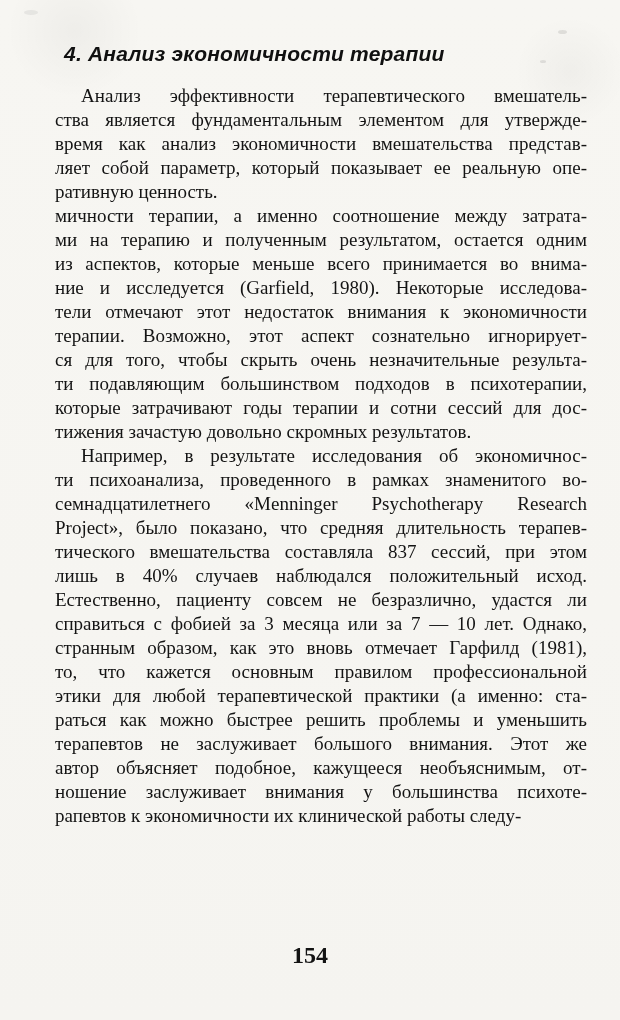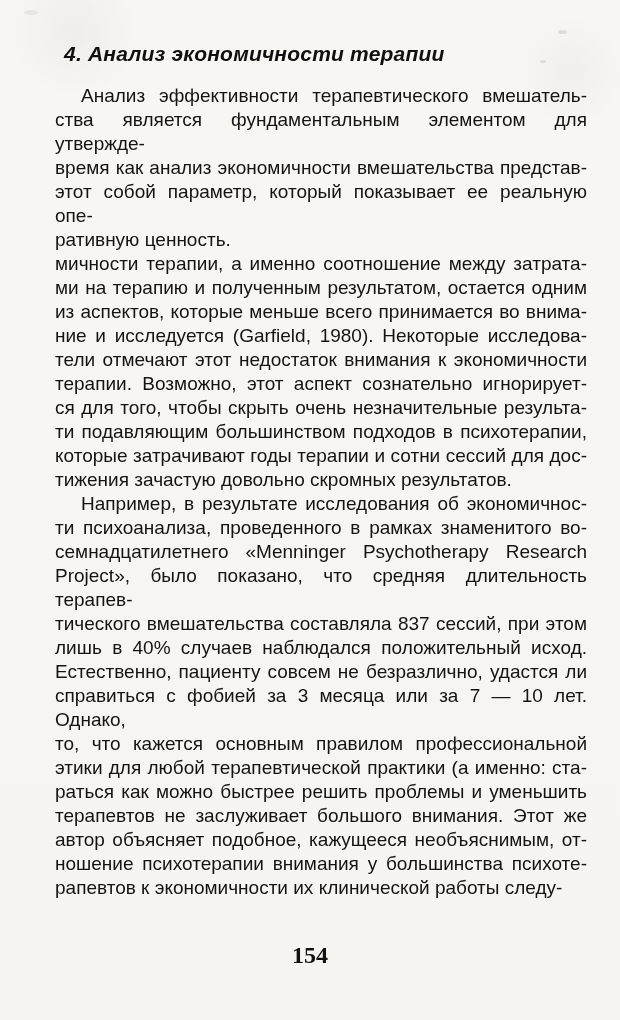--- a/index.html
+++ b/index.html
@@ -26,21 +26,21 @@
     font-style: italic;
     font-size: 21px;
     letter-spacing: 0.2px;
     color: #101010;
   }
   .body-text {
     position: absolute;
     left: 55px;
     top: 84px;
     width: 532px;
-    font-family: Liberation Sans, sans-serif;
+    font-family: Liberation Serif, serif;
     font-size: 19px;
     line-height: 24px;
     color: #141414;
   }
   .para { margin: 0; }
   .line {
     text-align: justify;
     text-align-last: justify;
     -moz-text-align-last: justify;
     white-space: normal;
@@ -78,21 +78,21 @@
   <span class="speck s2"></span>
   <span class="speck s3"></span>
 
   <div class="heading">4. Анализ экономичности терапии</div>
 
   <div class="body-text">
       <div class="para">
         <div class="line first">Анализ эффективности терапевтического вмешатель-</div>
         <div class="line">ства является фундаментальным элементом для утвержде-</div>
         <div class="line">время как анализ экономичности вмешательства представ-</div>
-        <div class="line">этот собой параметр, который показывает ее реальную опе-</div>
+        <div class="line">ляет собой параметр, который показывает ее реальную опе-</div>
         <div class="line last">ративную ценность.</div>
       </div>
       <div class="para">
         <div class="line">мичности терапии, а именно соотношение между затрата-</div>
         <div class="line">ми на терапию и полученным результатом, остается одним</div>
         <div class="line">из аспектов, которые меньше всего принимается во внима-</div>
         <div class="line">ние и исследуется (Garfield, 1980). Некоторые исследова-</div>
         <div class="line">тели отмечают этот недостаток внимания к экономичности</div>
         <div class="line">терапии. Возможно, этот аспект сознательно игнорирует-</div>
         <div class="line">ся для того, чтобы скрыть очень незначительные результа-</div>
@@ -102,24 +102,25 @@
       </div>
       <div class="para">
         <div class="line first">Например, в результате исследования об экономичнос-</div>
         <div class="line">ти психоанализа, проведенного в рамках знаменитого во-</div>
         <div class="line">семнадцатилетнего «Menninger Psychotherapy Research</div>
         <div class="line">Project», было показано, что средняя длительность терапев-</div>
         <div class="line">тического вмешательства составляла 837 сессий, при этом</div>
         <div class="line">лишь в 40% случаев наблюдался положительный исход.</div>
         <div class="line">Естественно, пациенту совсем не безразлично, удастся ли</div>
         <div class="line">справиться с фобией за 3 месяца или за 7 — 10 лет. Однако,</div>
+        <div class="line">странным образом, как это вновь отмечает Гарфилд (1981),</div>
         <div class="line">то, что кажется основным правилом профессиональной</div>
         <div class="line">этики для любой терапевтической практики (а именно: ста-</div>
         <div class="line">раться как можно быстрее решить проблемы и уменьшить</div>
         <div class="line">терапевтов не заслуживает большого внимания. Этот же</div>
         <div class="line">автор объясняет подобное, кажущееся необъяснимым, от-</div>
-        <div class="line">ношение психотерапии внимания у большинства психоте-</div>
+        <div class="line">ношение заслуживает внимания у большинства психоте-</div>
         <div class="line last">рапевтов к экономичности их клинической работы следу-</div>
       </div>
     </div>
 
   <div class="page-number">154</div>
 </div>
 
 </body></html>

